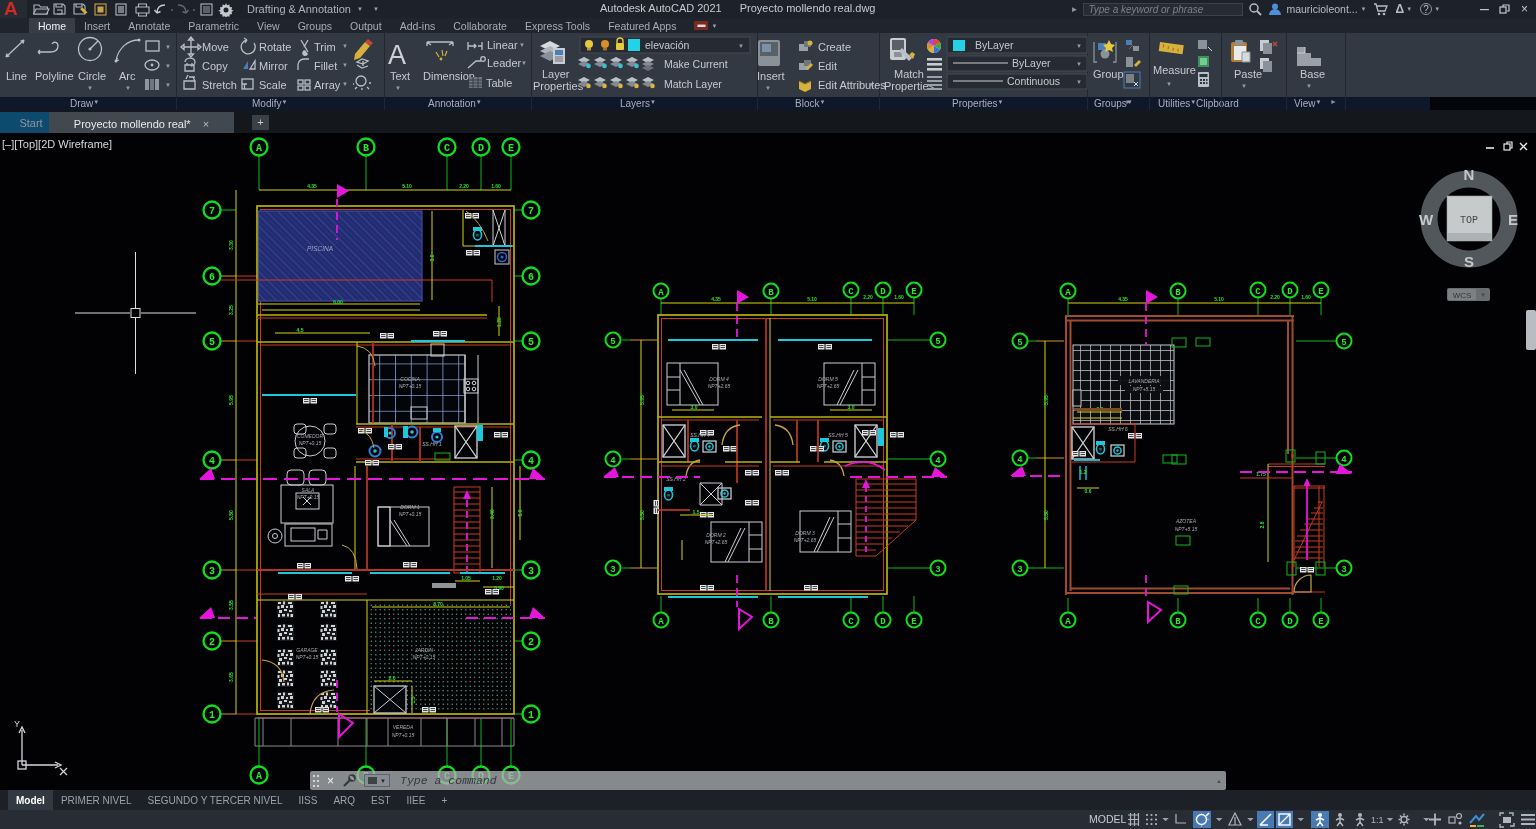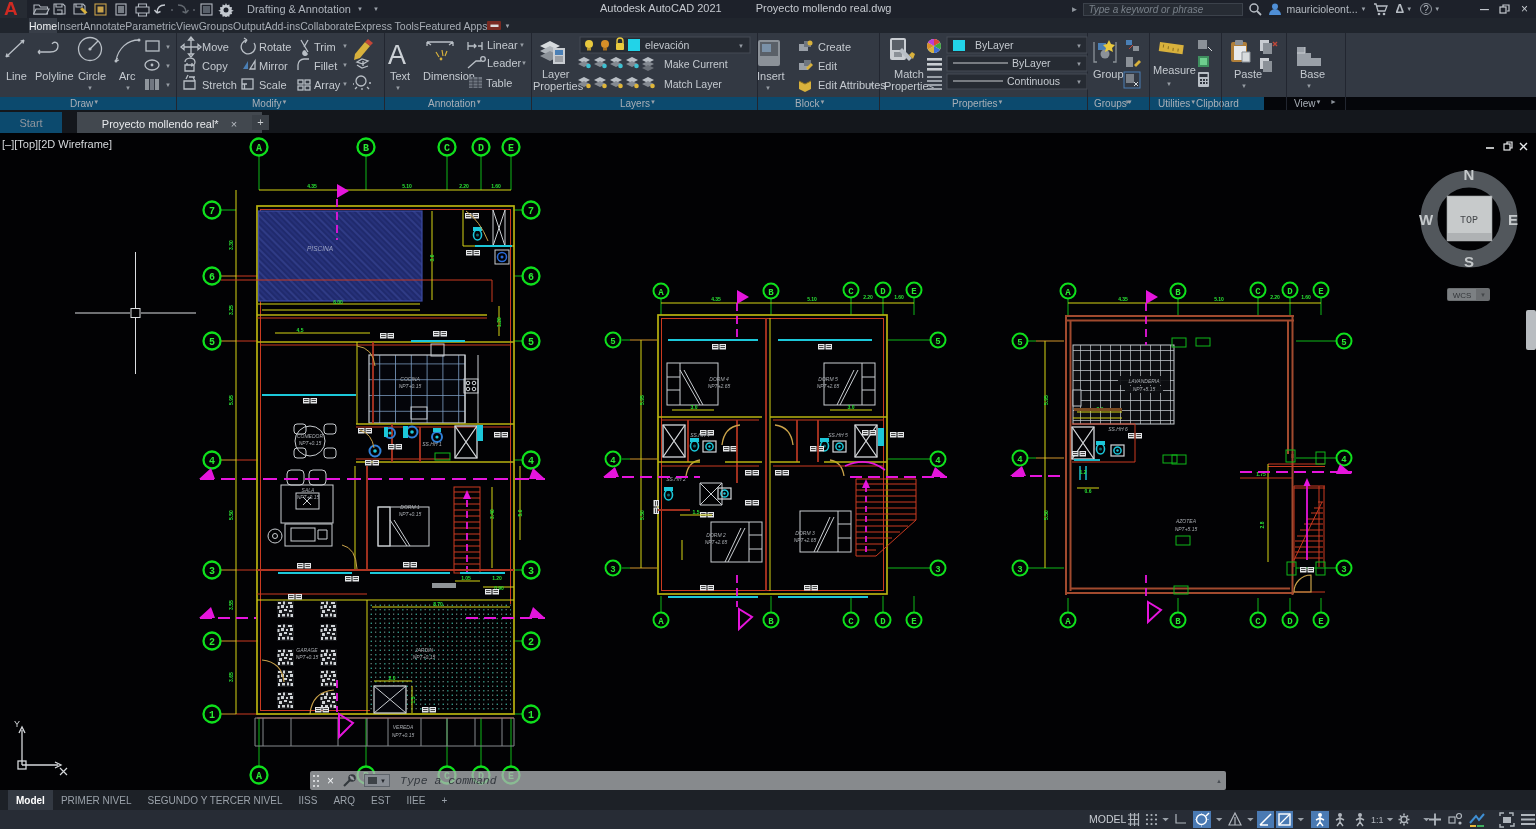--- a/index.html
+++ b/index.html
@@ -7,32 +7,32 @@
 
 #titlebar{position:absolute;left:0;top:0;width:1536px;height:18px;background:#1d212a;color:#c3c8cf;font-size:11px}
 #alogo{position:absolute;left:0;top:0;width:27px;height:18px;background:#262b33}
 #alogo span{position:absolute;left:4px;top:-2px;font:bold 19px "Liberation Sans";color:#d02a22}
 .qat{position:absolute;top:2px;height:14px;display:flex;align-items:center;gap:6px;color:#aeb4bc}
 #titlecenter{position:absolute;left:600px;top:2px;width:400px;text-align:left;color:#c6cad0;font-size:11px}
 #titleright{position:absolute;right:0;top:0;height:18px;display:flex;align-items:center;color:#b6bcc3}
 #searchbox{width:160px;height:13px;background:#272c34;border:1px solid #3c424b;color:#79818a;font-style:italic;font-size:10px;padding:0 4px;line-height:12px}
 
 #tabrow{position:absolute;left:0;top:18px;width:1536px;height:15px;background:#20252d;font-size:10.5px;color:#a6acb4;display:flex;align-items:stretch}
-#tabrow .tab{padding:0 0;display:flex;align-items:center}
+#tabrow .tab{padding:0 9px;display:flex;align-items:center}
 #tabrow .tab.active{background:#383e48;color:#f0f2f4}
 
 #ribbon{position:absolute;left:0;top:33px;width:1536px;height:64px;background:#333943}
-#plabels{position:absolute;left:0;top:97px;width:1264px;height:13px;background:#0c4a6e;color:#a9afb7;font-size:10px}
+#plabels{position:absolute;left:0;top:97px;width:1430px;height:13px;background:#0f172a;color:#a9afb7;font-size:10px}
 #plabels span{position:absolute;top:1px}
 .psep{position:absolute;top:33px;width:1px;height:77px;background:#222630}
 .dd{color:#9ba1a9;font-size:6px}
 
 #filetabs{position:absolute;left:0;top:110px;width:1536px;height:23px;background:#14171c;font-size:11px}
 #ft-start{position:absolute;left:0px;top:2px;width:62px;height:21px;background:#0c4a6e;color:#8f959d;display:flex;align-items:center;justify-content:center}
-#ft-doc{position:absolute;left:77px;top:2px;width:185px;height:24px;background:#42484f;color:#e8eaed;display:flex;align-items:center;justify-content:center}
+#ft-doc{position:absolute;left:49px;top:2px;width:185px;height:24px;background:#42484f;color:#e8eaed;display:flex;align-items:center;justify-content:center}
 #ft-plus{position:absolute;left:252px;top:5px;width:17px;height:15px;background:#3a4047;color:#c8ccd0;text-align:center;line-height:15px;font-size:11px}
 
 #draw{position:absolute;left:0;top:133px;width:1536px;height:657px;background:#020204}
 #vplabel{position:absolute;left:2px;top:5px;color:#d6d9dc;font-size:11px}
 
 #laytabs{position:absolute;left:0;top:790px;width:1536px;height:20px;background:#1d2127;font-size:10px;color:#9aa1a9;display:flex;align-items:stretch}
 #laytabs .lt{padding:0 8px;display:flex;align-items:center}
 #laytabs .lt.active{background:#333942;color:#fff;font-weight:bold}
 
 #statusbar{position:absolute;left:0;top:810px;width:1536px;height:19px;background:#272c35}
@@ -69,21 +69,21 @@
       <g transform="translate(186,2)">
             <path fill="#c3c8cf" d="M7 0 l1 2.2 2.4-.6 .3 2.4 2.4.3-.6 2.4 2.2 1-2.2 1 .6 2.4-2.4.3-.3 2.4-2.4-.6-1 2.2-1-2.2-2.4.6-.3-2.4-2.4-.3 .6-2.4 -2.2-1 2.2-1 -.6-2.4 2.4-.3 .3-2.4 2.4.6z"></path>
             <circle cx="7" cy="7" r="2.5" fill="#1d212a"></circle>
           </g>
     </svg>
     <span style="margin-left:-112px;font-size:11px">Drafting &amp; Annotation</span>
     <span class="dd">▼</span>
         <span class="dd" style="margin-left:4px">▼</span>
   </div>
   </div>
-  <div id="titlecenter"><span>Autodesk AutoCAD 2021</span><span style="margin-left:34px">Proyecto mollendo real.dwg</span></div>
+  <div id="titlecenter"><span>Autodesk AutoCAD 2021</span><span style="margin-left:18px">Proyecto mollendo real.dwg</span></div>
   <div id="titleright">
     <span style="color:#8f959d;font-size:8px;margin-right:5px">►</span>
     <span id="searchbox">Type a keyword or phrase</span>
     <svg width="17" height="14" viewBox="0 0 17 14" style="margin:0 4px">
         <circle cx="7" cy="6" r="4" fill="none" stroke="#b6bcc3" stroke-width="1.5"></circle>
         <path d="M10 9 l4 4" stroke="#b6bcc3" stroke-width="1.8"></path>
       </svg>
     <svg width="14" height="14" viewBox="0 0 14 14" style="margin-right:4px">
         <circle cx="7" cy="4.5" r="3" fill="#4f8fd6"></circle>
         <path d="M1 13 a6 6 0 0 1 12 0 z" fill="#4f8fd6"></path>

